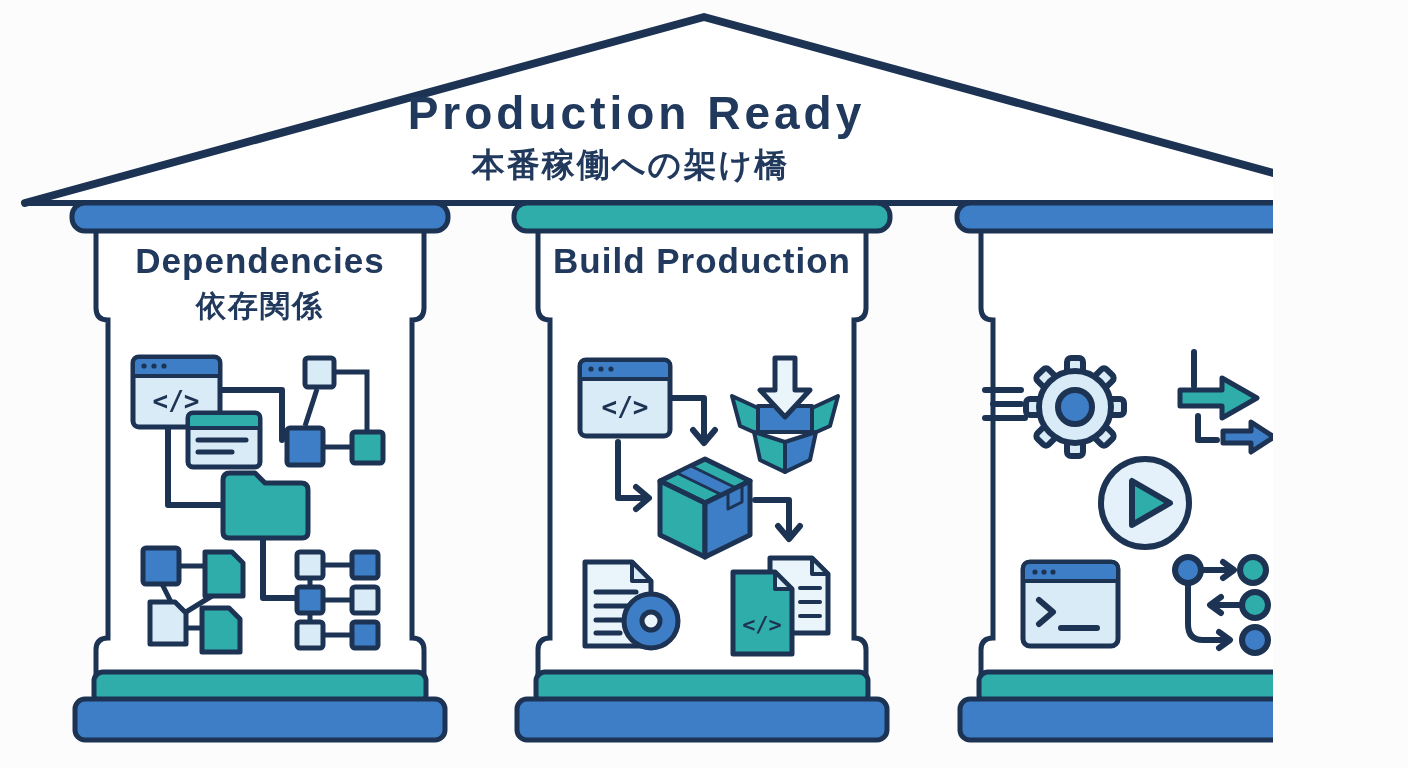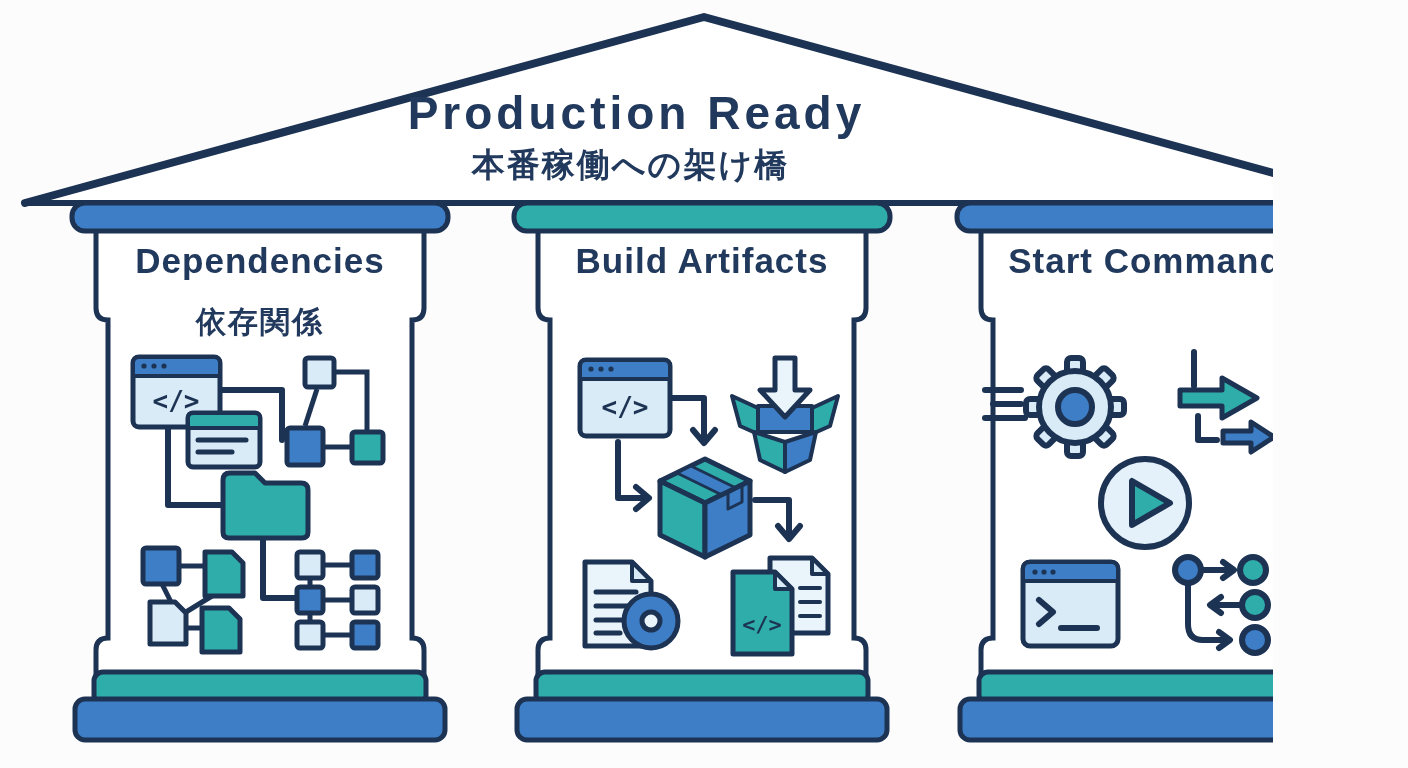--- a/index.html
+++ b/index.html
@@ -7,21 +7,21 @@
          font-family:"Liberation Sans","DejaVu Sans",sans-serif;padding-left:25px;}
   .roof-svg{position:absolute;left:0;top:0;width:1408px;height:768px;}
   .roof-title{position:absolute;left:0;right:0;top:86px;text-align:center;
               font-size:46px;font-weight:600;letter-spacing:4px;color:#21395c;}
   .roof-subtitle{position:absolute;left:0;right:12px;top:143px;text-align:center;
                  font-size:33px;font-weight:700;letter-spacing:2px;color:#21395c;}
   .pillar{position:absolute;top:200px;width:388px;height:548px;}
   .pillar svg{position:absolute;left:0;top:0;}
   .pillar-head{position:absolute;left:0;right:0;top:40px;text-align:center;color:#21395c;}
   .pillar-head .en{font-size:35px;font-weight:600;letter-spacing:1px;line-height:1.2;}
-  .pillar-head .ja{font-size:30px;font-weight:700;letter-spacing:2px;line-height:1.3;margin-top:20px;}
+  .pillar-head .ja{font-size:30px;font-weight:700;letter-spacing:2px;line-height:1.3;margin-top:4px;}
   svg text.code{font-family:"DejaVu Sans Mono","Liberation Mono",monospace;font-weight:bold;}
 </style>
 </head>
 <body>
 
 <div class="stage">
 
   <svg class="roof-svg" viewBox="0 0 1408 768">
     <path d="M25 203 L704 17 L1383 203" fill="#ffffff" stroke="#1d3354" stroke-width="8" stroke-linejoin="round" stroke-linecap="round"></path>
     <line x1="22" y1="203" x2="1386" y2="203" stroke="#1d3354" stroke-width="6"></line>
@@ -168,21 +168,21 @@
           <line x1="292" y1="388" x2="312" y2="388"></line>
           <line x1="292" y1="402" x2="312" y2="402"></line>
           <line x1="292" y1="416" x2="312" y2="416"></line>
         </g>
         <path d="M225 372 h42 l17 17 v65 h-59 z" fill="#2fadab" stroke="#1d3354" stroke-width="5" stroke-linejoin="round"></path>
         <path d="M267 372 l17 17 h-17 z" fill="#d9ebf7" stroke="#1d3354" stroke-width="4" stroke-linejoin="round"></path>
         <text class="code" x="254" y="432" font-size="22" fill="#1d3354" text-anchor="middle">&lt;/&gt;</text>
       </g>
     </svg>
     <div class="pillar-head">
-      <div class="en">Build Artifacts</div>
+      <div class="en">Build Production</div>
     </div>
   </div>
 
   <div class="pillar" style="left:951px;">
     <svg width="388" height="548" viewBox="0 0 388 548">
       <path d="M30 26 H358 V108 Q358 120 346 120 V438 Q358 438 358 450 V476 H30 V450 Q30 438 42 438 V120 Q30 120 30 108 Z" fill="#ffffff" stroke="#1d3354" stroke-width="5"></path>
       <rect x="28" y="472" width="332" height="32" rx="9" stroke="#1d3354" stroke-width="5" fill="#2fadab"></rect>
       <rect x="9" y="499" width="370" height="41" rx="10" stroke="#1d3354" stroke-width="5" fill="#3d7ec6"></rect>
       <rect x="6" y="3" width="376" height="28" rx="13" stroke="#1d3354" stroke-width="5" fill="#3d7ec6"></rect>
 
@@ -233,17 +233,16 @@
           <line x1="289" y1="405" x2="262" y2="405"></line>
           <polyline points="270,397 259,405 270,413"></polyline>
         </g>
         <circle cx="237" cy="370" r="13" fill="#3d7ec6" stroke="#1d3354" stroke-width="6"></circle>
         <circle cx="302" cy="370" r="13" fill="#2fadab" stroke="#1d3354" stroke-width="6"></circle>
         <circle cx="304" cy="405" r="13" fill="#2fadab" stroke="#1d3354" stroke-width="6"></circle>
         <circle cx="304" cy="440" r="13" fill="#3d7ec6" stroke="#1d3354" stroke-width="6"></circle>
       </g>
     </svg>
     <div class="pillar-head">
-      <div class="en">Start Command</div>
     </div>
   </div>
 
 </div>
 
 </body></html>

